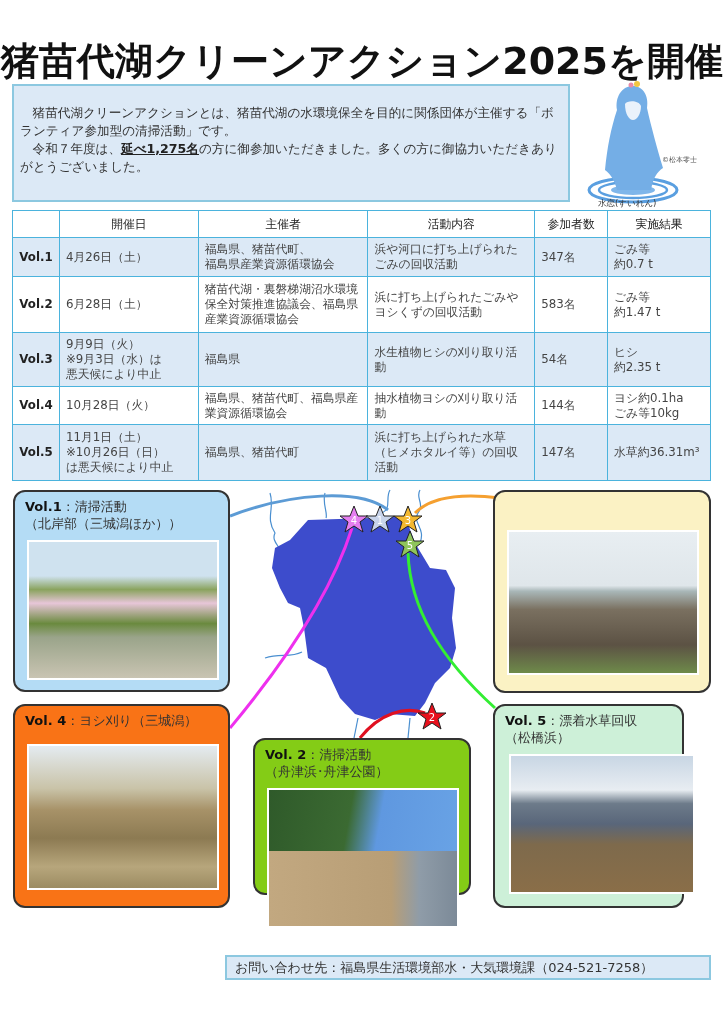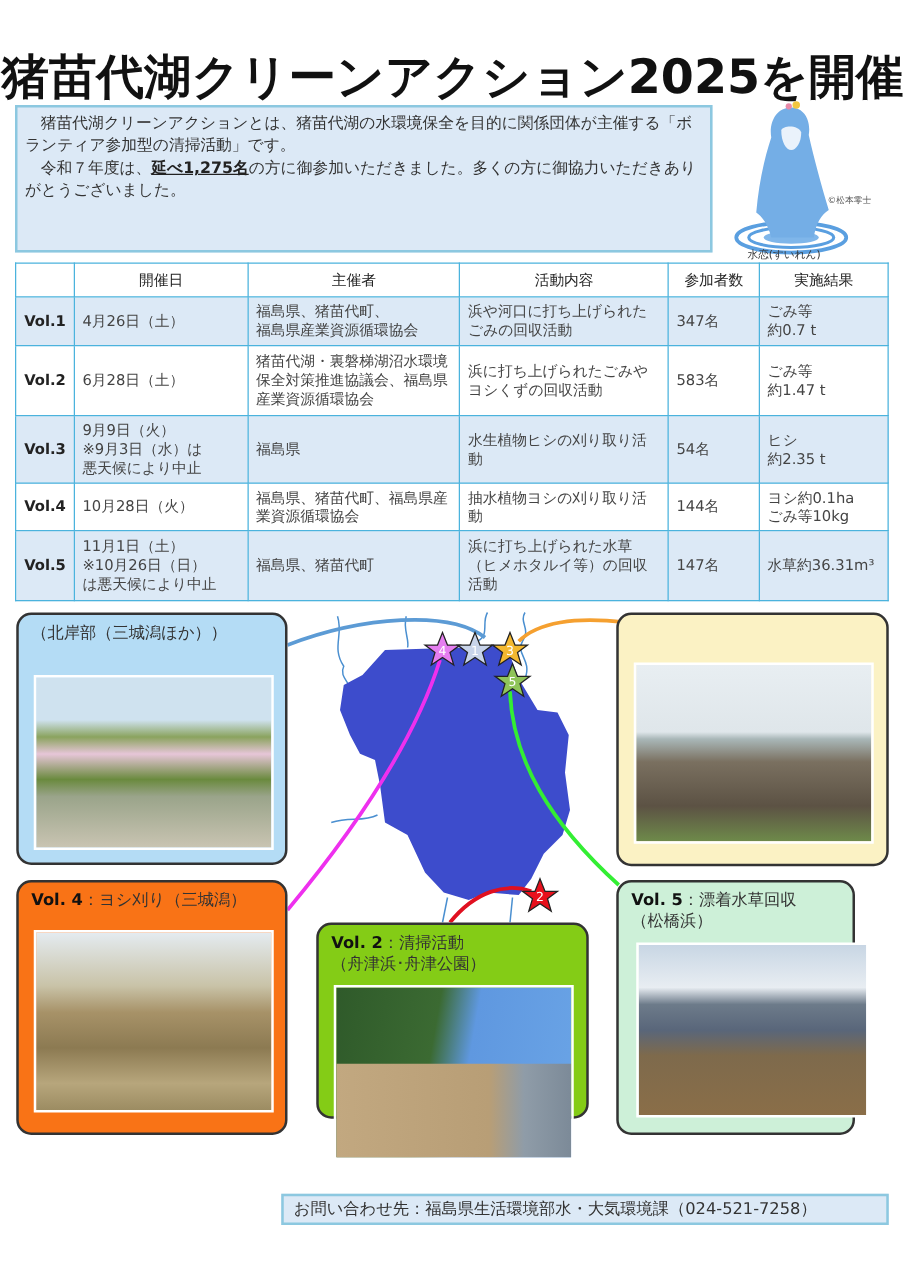--- a/index.html
+++ b/index.html
@@ -8,21 +8,21 @@
 
   .title {
     position: absolute; left: 0; top: 36px; width: 724px; text-align: center;
     font-size: 38px; font-weight: bold; color: #111; letter-spacing: 0px;
     font-family: "DejaVu Sans", sans-serif;
   }
 
   .intro {
     position: absolute; left: 12px; top: 84px; width: 558px; height: 118px;
     background: #dce9f6; border: 2px solid #8cc8e0;
-    padding: 3px 6px; font-size: 12.6px; line-height: 18px; color: #333;
+    padding: 18px 6px; font-size: 12.6px; line-height: 18px; color: #333;
   }
   .intro p { text-indent: 1em; }
   .intro .hl { font-weight: bold; text-decoration: underline; color: #222; }
 
   .mascot { position: absolute; left: 585px; top: 78px; width: 135px; height: 135px; }
   .mascot-credit { position: absolute; left: 662px; top: 155px; font-size: 7px; color: #555; }
   .mascot-name { position: absolute; left: 598px; top: 198px; font-size: 8.5px; color: #333; }
 
   table.results {
     position: absolute; left: 12px; top: 210px; width: 699px;
@@ -181,20 +181,21 @@
   <g font-size="10" fill="#fff" text-anchor="middle" font-family="DejaVu Sans, sans-serif">
     <text x="124" y="36">4</text>
       <text x="150" y="36">1</text>
       <text x="178" y="36">3</text>
       <text x="180" y="61">5</text>
       <text x="202" y="233">2</text>
   </g>
 </svg>
 
 <div class="panel p1">
+  <div class="ptitle"><b>Vol.1</b><span>：清掃活動</span></div>
   <div class="ptitle">（北岸部（三城潟ほか））</div>
   <div class="photo" style="left:12px; top:48px; width:192px; height:140px; background:linear-gradient(180deg,#cfe2ef 0%,#cfe2ef 25%,#8aa35e 35%,#e7c6d8 45%,#6a8a3e 60%,#9aa48a 70%,#c9c4b2 100%);"></div>
 </div>
 
 <div class="panel p3">
   <div class="photo" style="left:12px; top:38px; width:192px; height:145px; background:linear-gradient(180deg,#e8eef2 0%,#dfe6ea 38%,#a9b7b8 42%,#7a7060 55%,#5c5244 80%,#6e8a4a 100%);"></div>
 </div>
 
 <div class="panel p4">
   <div class="ptitle"><b>Vol. 4</b><span>：ヨシ刈り（三城潟）</span></div>

